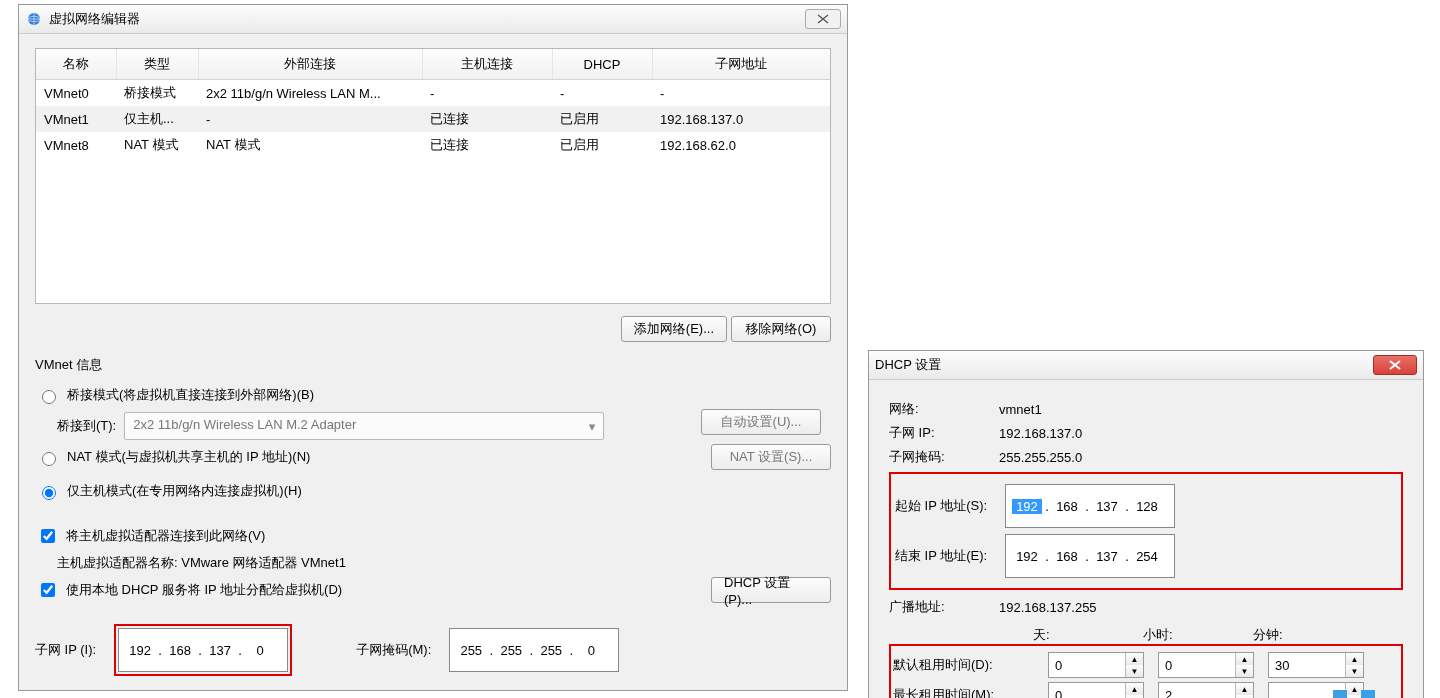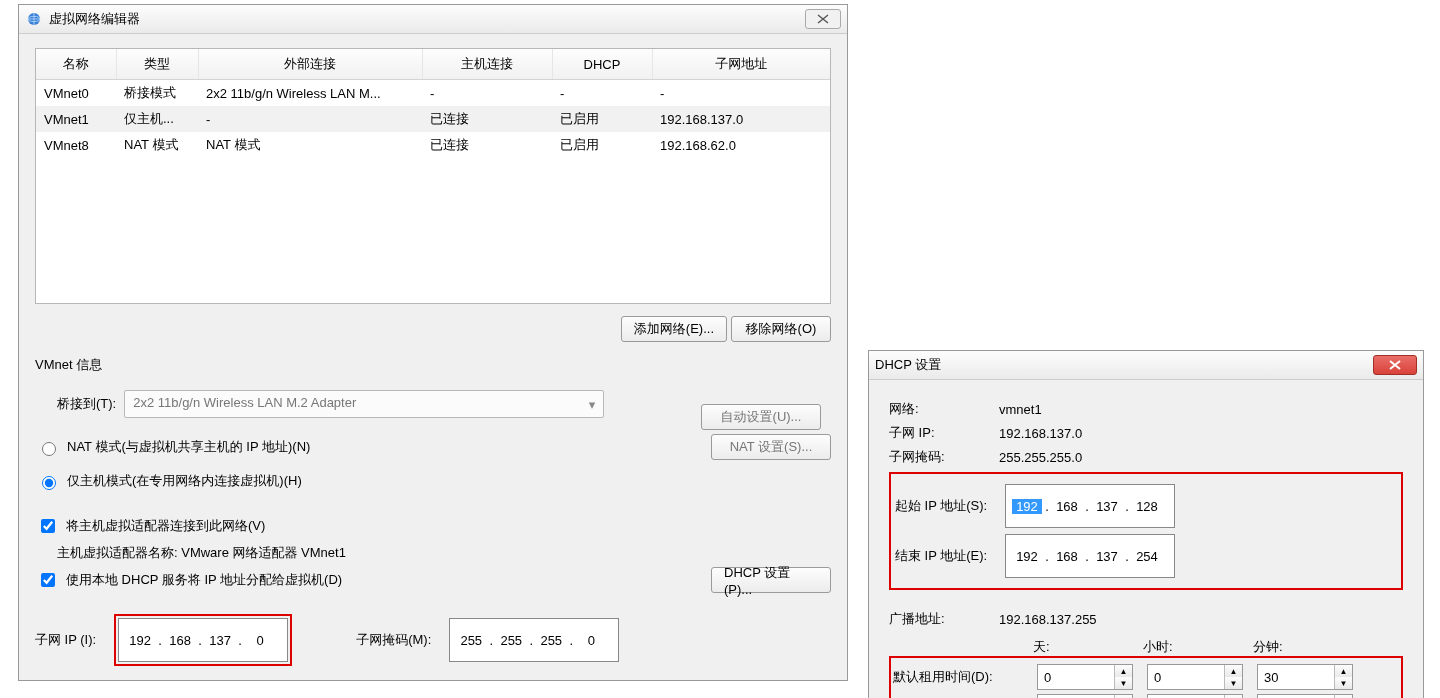--- a/index.html
+++ b/index.html
@@ -38,21 +38,21 @@
   .row-with-right { display:flex; align-items:center; justify-content:space-between; }
   
   #win-dhcp { left:868px; top:350px; width:556px; }
   .kv-row { display:flex; align-items:center; margin:6px 0; }
   .kv-row .k { width:110px; }
   .kv-row .v { flex:1; }
   .lease-header { display:flex; margin-top:10px; }
   .lease-header .lh-spacer { width:140px; }
   .lease-header .col { width:110px; text-align:left; padding-left:4px; }
   .lease-row { display:flex; align-items:center; margin:4px 0; }
-  .lease-row .k { width:144px; }
+  .lease-row .k { width:155px; }
   .spin { display:flex; align-items:center; width:96px; height:26px; border:1px solid #999; background:#fff; margin-right:14px; position:relative; }
   .spin .val { flex:1; padding:0 6px; }
   .spin .arrows { width:18px; height:100%; border-left:1px solid #bbb; display:flex; flex-direction:column; }
   .spin .arrows div { flex:1; display:flex; align-items:center; justify-content:center; font-size:8px; background:linear-gradient(#fdfdfd,#e9e9e9); }
   .pixelblock { position:absolute; right:20px; bottom:20px; display:grid; grid-template-columns:repeat(5,14px); grid-template-rows:repeat(3,10px); }
   .pixelblock div { }
   input[type=radio]+span, input[type=checkbox]+span { margin-left:2px; }
   .radio-row input[type=radio], .check-row input[type=checkbox] { width:14px; height:14px; }
   .icon-globe { width:18px; height:18px; display:flex; align-items:center; justify-content:center; color:#2a64b3; }
   .disabled-text { color:#777; }
@@ -131,20 +131,24 @@
     <div class="actions-row">
       <div class="btn">添加网络(E)...</div>
       <div class="btn">移除网络(O)</div>
     </div>
 
     <div class="group">
       <div class="grouplabel">VMnet 信息</div>
 
       <div class="row-with-right">
         <div style="flex:1">
+          <div class="radio-row">
+            <input type="radio" name="mode" style="">
+            <span>桥接模式(将虚拟机直接连接到外部网络)(B)</span>
+          </div>
           <div class="sub-row">
             <span>桥接到(T):</span>
             <div class="select">
               <span class="disabled-text">2x2 11b/g/n Wireless LAN M.2 Adapter</span>
               <span class="chev">▾</span>
             </div>
           </div>
         </div>
         <div style="width:130px; display:flex; justify-content:flex-start; align-items:flex-end; padding-top:26px;">
           <div class="btn right-col-btn disabled-text">自动设置(U)...</div>
@@ -258,21 +262,21 @@
             <span class="dot">.</span>
           <span class="oct">168</span>
             <span class="dot">.</span>
           <span class="oct">137</span>
             <span class="dot">.</span>
           <span class="oct">254</span>
         </span>
       </div>
     </span>
 
-    <div class="kv-row" style="margin-top:20px;">
+    <div class="kv-row" style="margin-top:8px;">
         <span class="k">广播地址:</span>
         <span class="v">192.168.137.255</span>
       </div>
 
     <div class="lease-header">
       <div class="lh-spacer"></div>
       <div class="col">天:</div>
       <div class="col">小时:</div>
       <div class="col">分钟:</div>
     </div>

